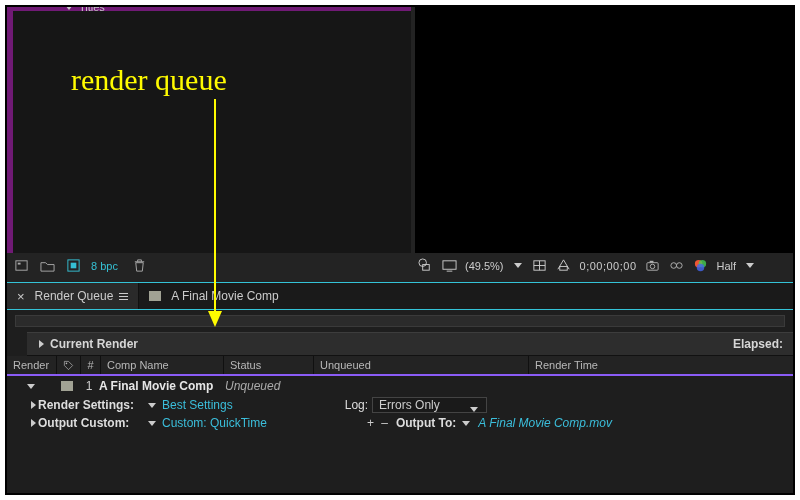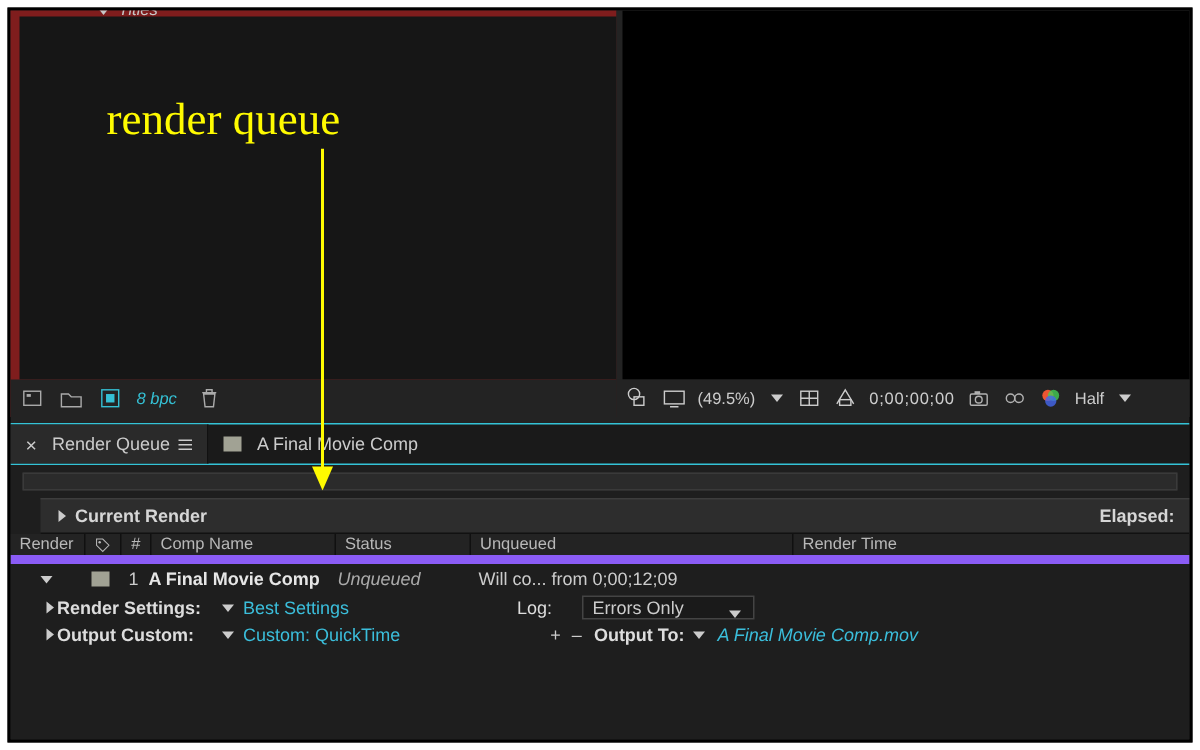--- a/index.html
+++ b/index.html
@@ -1,19 +1,19 @@
 <!DOCTYPE html>
 <html><head>
 <meta charset="utf-8">
 <style>
   * { box-sizing: border-box; margin: 0; padding: 0; font-family: "Segoe UI", Arial, sans-serif; }
   html, body { width: 800px; height: 500px; background: #fff; overflow: hidden; }
   .frame { position: absolute; left: 5px; top: 5px; width: 790px; height: 490px; border: 2px solid #000; background: #232323; overflow: hidden; }
   .upper { position: absolute; left:0; top:0; right:0; height:275px; }
-  .proj-panel { position:absolute; left:-4px; top:-4px; width:408px; height:275px; background:#7f1d1d;font-style:italic; }
+  .proj-panel { position:absolute; left:-4px; top:-4px; width:408px; height:275px; background:#701a75; }
   .proj-top { height:8px; display:flex; align-items:center; font-size:11px; color:#c8c8c8; padding-left:62px; }
   .proj-top .disc { width:0;height:0;border-left:4px solid transparent;border-right:4px solid transparent;border-top:5px solid #c8c8c8; margin-right:6px;}
   .proj-body { position:absolute; left:10px; right:0; top:8px; bottom:25px; background:#161616; }
   .proj-tools { position:absolute; left:0; bottom:0; height:25px; width:100%; background:#232323; display:flex; align-items:center; gap:10px; padding-left:10px; font-size:11px; color:#aaa;}
   .icon { display:inline-flex; align-items:center; justify-content:center; width:16px; height:16px; }
   .cyan { color:#35c0d4; }
   .viewer-panel { position:absolute; left:404px; top:-4px; right:-4px; height:275px; background:#232323;}
   .viewer-body { position:absolute; left:4px; top:4px; right:0; bottom:25px; background:#000; }
   .viewer-tools { position:absolute; left:0; bottom:0; height:25px; right:0; background:#232323; display:flex; align-items:center; gap:8px; padding-left:6px; font-size:11px; color:#ccc;}
   .tri-down { display:inline-block; width:0;height:0;border-left:4px solid transparent;border-right:4px solid transparent;border-top:5px solid #ccc; margin:0 2px;}
@@ -24,36 +24,36 @@
   .tab { height:100%; display:flex; align-items:center; padding:0 10px; gap:6px; }
   .tab.active { background:#2a2a2a; border-right:1px solid #111;}
   .tab .close { font-size:13px; color:#ccc; margin-right:4px;}
   .tab .burger { display:inline-block; width:9px; height:7px; background:linear-gradient(#ccc,#ccc) 0 0/100% 1px no-repeat,linear-gradient(#ccc,#ccc)0 3px/100% 1px no-repeat,linear-gradient(#ccc,#ccc)0 6px/100% 1px no-repeat;}
   .comp-chip { width:12px;height:10px;background:#a1a294;margin-right:4px;}
 
   .prog-strip { height:12px; margin:5px 8px; background:#2b2b2b; border:1px solid #3a3a3a;}
 
   .current-render { height:24px; background:#2d2d2d; border-top:1px solid #3d3d3d; border-bottom:1px solid #111; display:flex; align-items:center; padding:0 10px; font-size:12px; color:#d6d6d6; font-weight:600;margin-left:20px;}
   .current-render .sp { flex:1;}
-  .cols { display:flex; align-items:center; height:20px; background:#232323; border-bottom:6px solid #8b5cf6; font-size:11px; color:#b8b8b8; }
+  .cols { display:flex; align-items:center; height:20px; background:#232323; border-bottom:2px solid #8b5cf6; font-size:11px; color:#b8b8b8; }
   .col { padding:0 6px; border-right:1px solid #101010; height:100%; display:flex; align-items:center;}
   .c-render{min-width:50px;} .c-tag{min-width:20px;justify-content:center;} .c-num{min-width:20px;justify-content:center;} .c-comp{min-width:123px;}
   .c-status{min-width:90px;} .c-started{min-width:215px;} .c-rtime{flex:1; border-right:none;}
 
   .item-row { display:flex; align-items:center; height:20px; font-size:12px; color:#ddd; padding-left:0;}
   .item-row .chip{width:12px;height:10px;background:#a1a294;margin:0 6px;}
   .item-row .num{width:20px;text-align:center;color:#ccc;}
   .item-row .name{min-width:124px; font-weight:600; color:#e6e6e6;}
   .item-row .status{min-width:90px; color:#aaa; font-style:italic; padding-left:2px;}
   .item-row .started{min-width:215px; color:#ccc; padding-left:6px;}
   .item-row .lead{width:48px; display:flex; justify-content:center;}
   .sub { display:flex; align-items:center; height:18px; font-size:12px; color:#ccc; padding-left:22px;}
   .sub .lbl { color:#ddd; font-weight:600; min-width:108px;}
   .sub .val { color:#3bbedb; }
-  .sub .logblock { margin-left:112px; display:flex; align-items:center; gap:20px;}
+  .sub .logblock { margin-left:112px; display:flex; align-items:center; gap:4px;}
   .sub .logblock .loglbl{ color:#ddd;}
   .sub .logblock .logval{ background:#1a1a1a; border:1px solid #444;padding:0 6px; height:16px; display:flex; align-items:flex-end; gap:28px;}
   .sub2 .plus {margin-left:100px; color:#ccc; letter-spacing:2px;}
   .sub2 .outlbl{ color:#ddd; font-weight:600; margin-left:6px;}
   .sub2 .outval{ color:#3bbedb; font-style:italic; margin-left:6px;}
 
   
   .annot-label { position:absolute; left:64px; top:56px; font-size:30px; font-family:"Comic Sans MS","Segoe Script",cursive; color:#fffb00; }
   .annot-arrow { position:absolute; left:198px; top:92px; }
   .annot-arrow line { stroke:#fffb00; stroke-width:2;}
@@ -196,21 +196,20 @@
     </div>
 
     <div class="item-row">
       <span class="lead">
           <span class="tri-down"></span>
         </span>
       <span class="chip"></span>
       <span class="num">1</span>
       <span class="name">A Final Movie Comp</span>
       <span class="status">Unqueued</span>
-      <span class="started">Will co... from 0;00;12;09</span>
     </div>
 
     <div class="sub">
       <span class="tri-right"></span>
       <span class="lbl">Render Settings:</span>
       <span class="tri-down"></span>
       <span class="val" style="margin-left:4px">Best Settings</span>
       <span class="logblock">
         <span class="loglbl">Log:</span>
         <span class="logval">

